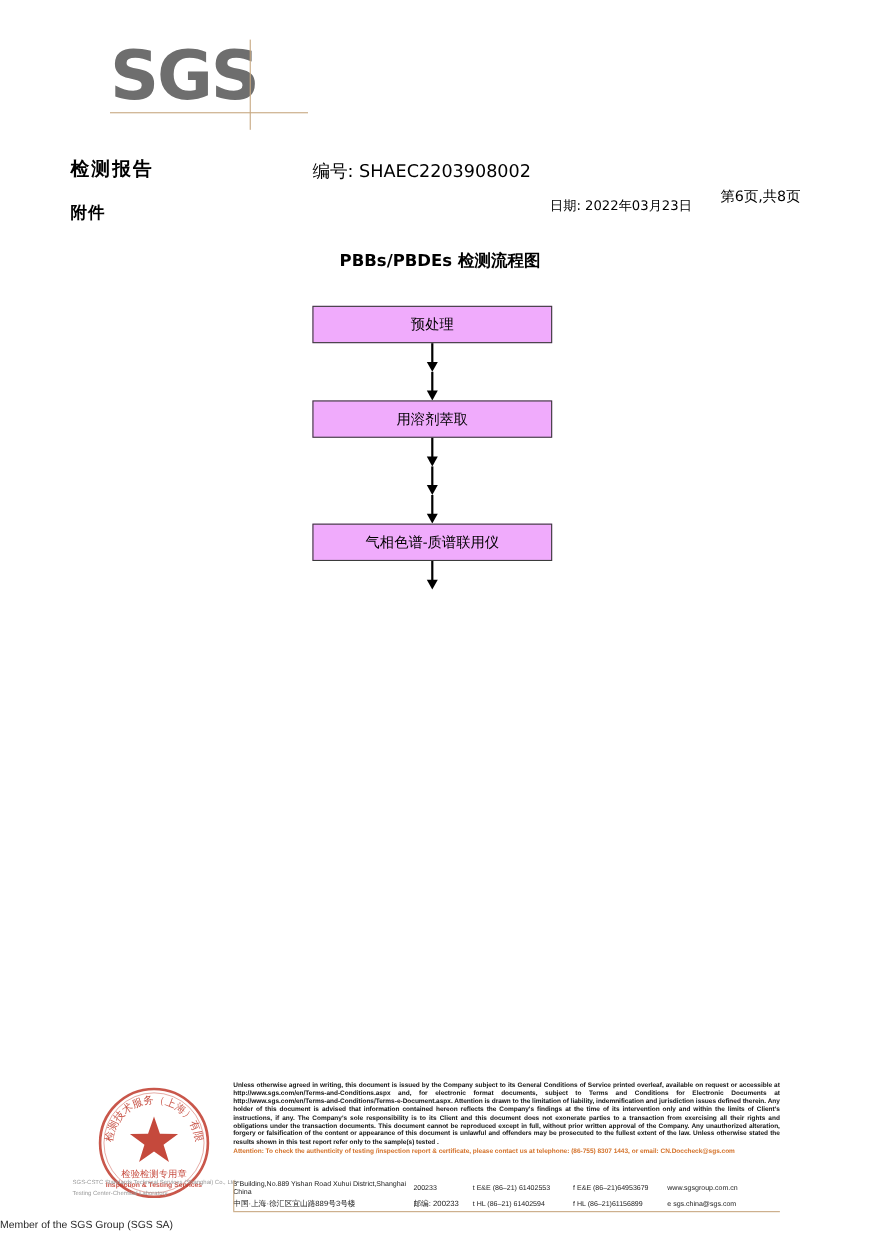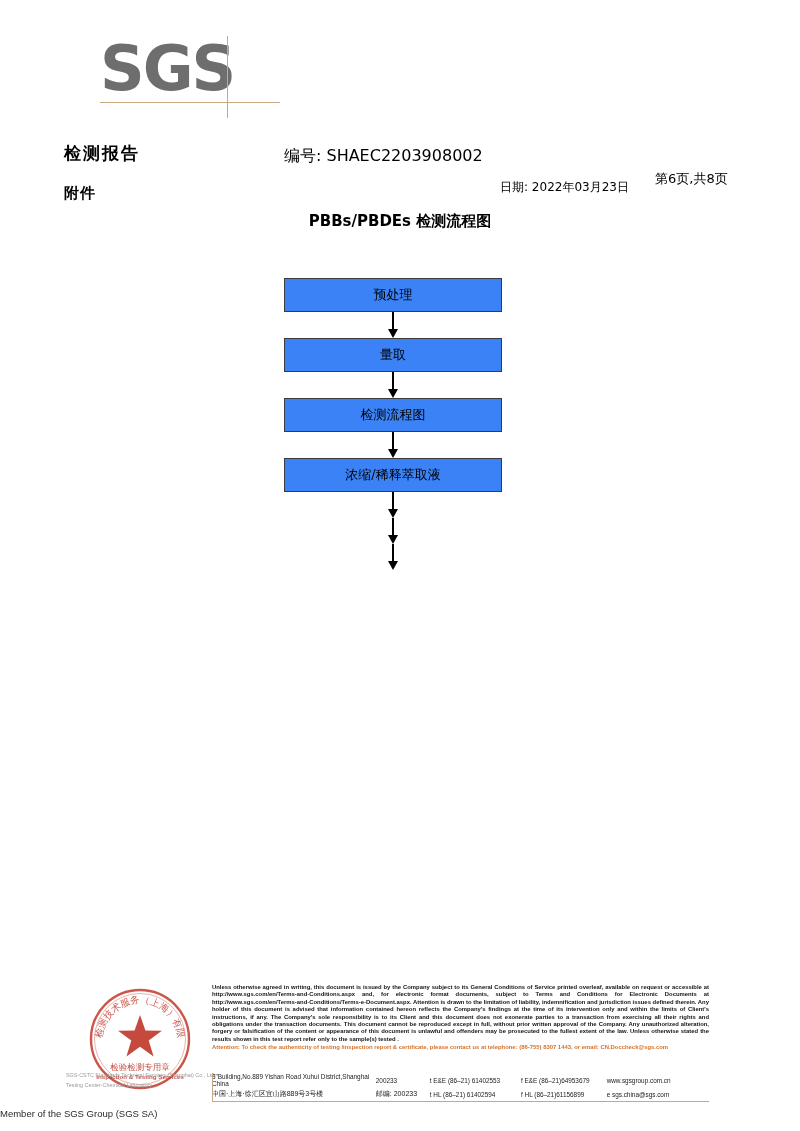--- a/index.html
+++ b/index.html
@@ -92,21 +92,21 @@
     top: 146px;
     font-size: 13px;
     font-family: "DejaVu Sans", sans-serif;
     margin-top: 24px;
   }
 
   
   .flow-title {
     position: absolute;
     left: 0;
-    top: 212px;
+    top: 228px;
     width: 800px;
     text-align: center;
     font-size: 15px;
     font-weight: bold;
     font-family: "DejaVu Sans", sans-serif;
   }
   .flow {
     position: absolute;
     left: 284px;
     top: 278px;
@@ -114,21 +114,21 @@
   }
   .flow-box {
     position: relative;
     width: 218px;
     height: 34px;
     border: 1px solid #3b3b3b;
     box-sizing: border-box;
     display: flex;
     align-items: center;
     justify-content: center;
-    background: #3b82f6;
+    background: #f0abfc;
     font-family: "DejaVu Serif", serif;
     font-size: 13px;
     color: #000;
   }
   .flow-arrow {
     position: relative;
     width: 218px;
     height: 26px;
   }
   .flow-arrow .shaft {
@@ -255,43 +255,42 @@
 
 <div class="flow-title">PBBs/PBDEs 检测流程图</div>
 
 <div class="flow">
   <div class="flow-box">预处理</div>
   <div class="flow-arrow">
       <div class="shaft"></div>
       <div class="head"></div>
     </div>
 
-  <div class="flow-box">量取</div>
-  <div class="flow-arrow">
-      <div class="shaft"></div>
-      <div class="head"></div>
-    </div>
-
-  <div class="flow-box">检测流程图</div>
-  <div class="flow-arrow">
-      <div class="shaft"></div>
-      <div class="head"></div>
-    </div>
-
-  <div class="flow-box">浓缩/稀释萃取液</div>
-  <div class="flow-arrow">
-      <div class="shaft"></div>
-      <div class="head"></div>
-    </div>
-
-  <div class="flow-arrow">
-      <div class="shaft"></div>
-      <div class="head"></div>
-    </div>
-
+  <div class="flow-arrow">
+      <div class="shaft"></div>
+      <div class="head"></div>
+    </div>
+
+  <div class="flow-box">用溶剂萃取</div>
+  <div class="flow-arrow">
+      <div class="shaft"></div>
+      <div class="head"></div>
+    </div>
+
+  <div class="flow-arrow">
+      <div class="shaft"></div>
+      <div class="head"></div>
+    </div>
+
+  <div class="flow-arrow">
+      <div class="shaft"></div>
+      <div class="head"></div>
+    </div>
+
+  <div class="flow-box">气相色谱-质谱联用仪</div>
   <div class="flow-arrow">
       <div class="shaft"></div>
       <div class="head"></div>
     </div>
 
 </div>
 
 <div class="stamp">
   <svg width="108" height="108" viewBox="0 0 108 108">
     <circle cx="54" cy="54" r="49" fill="none" stroke="#c0392b" stroke-width="2.4" opacity="0.85"></circle>

